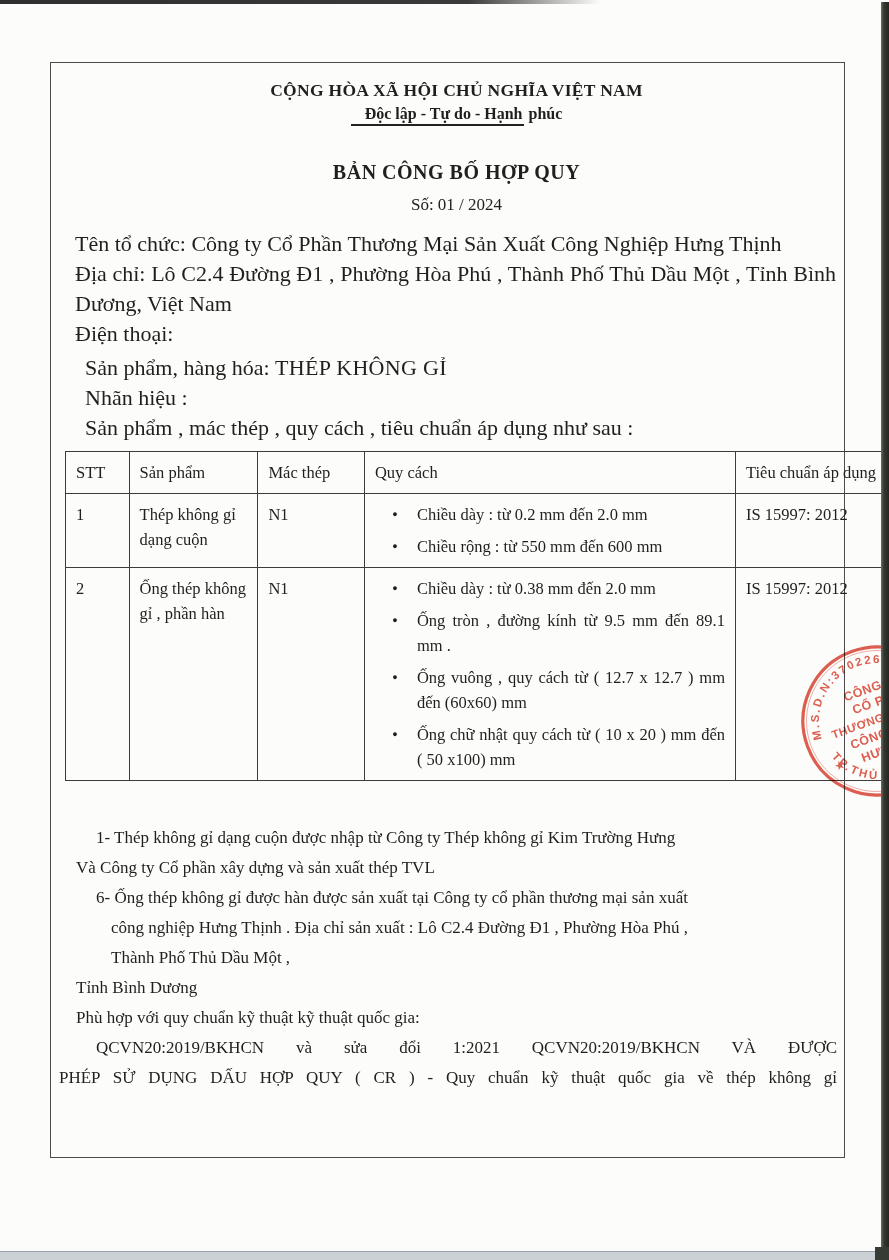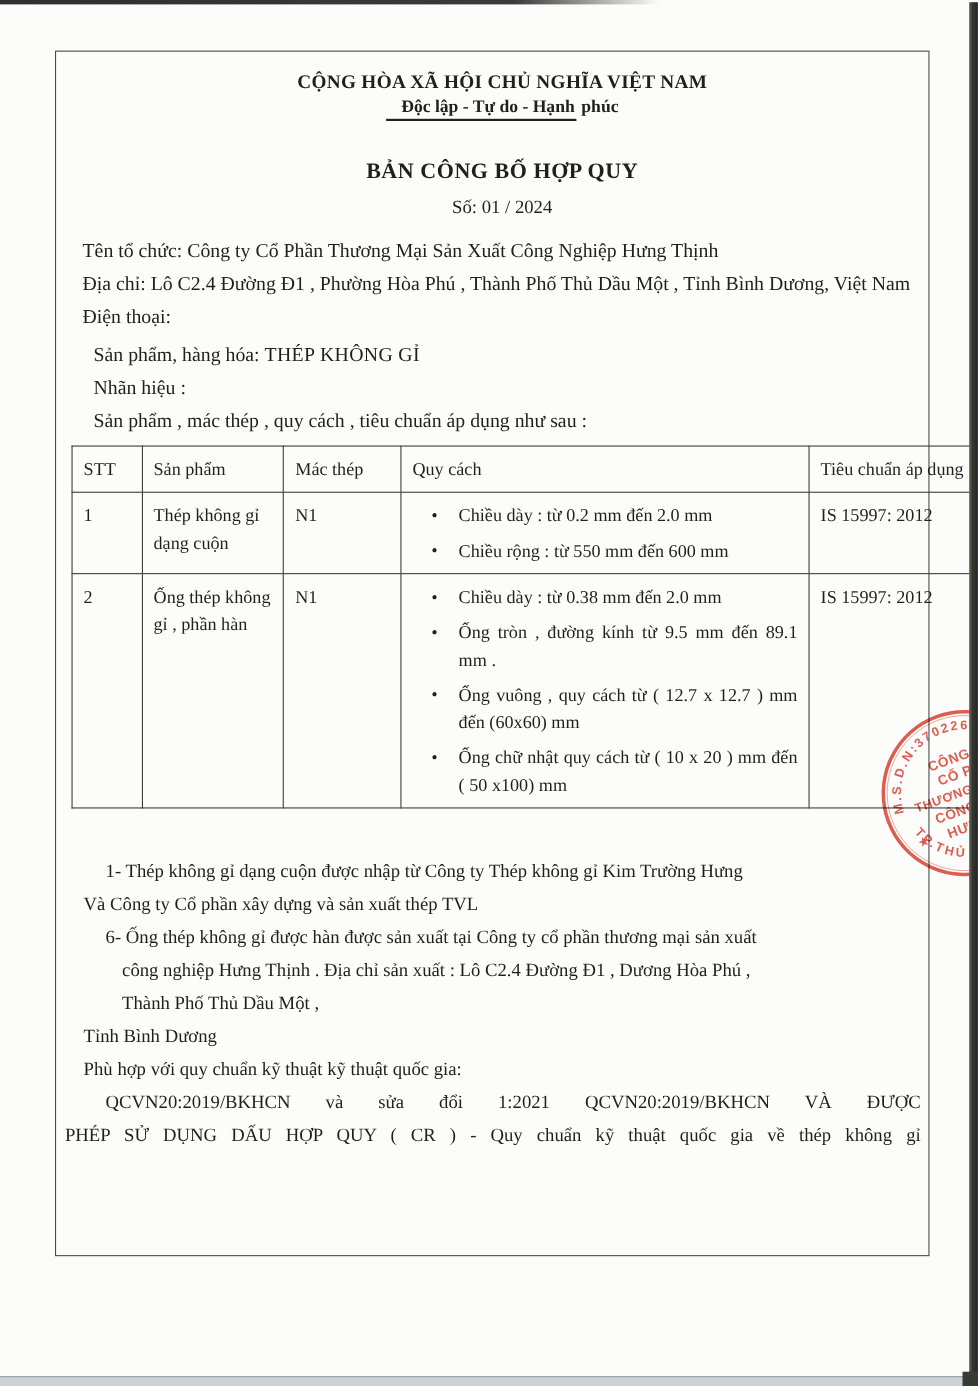--- a/index.html
+++ b/index.html
@@ -12,32 +12,32 @@
   
   .scan-strip-top{position:absolute;left:0;top:0;width:600px;height:4px;z-index:60;
     background:linear-gradient(to right,#2f2f2f 0,#3a3a3a 78%,rgba(58,58,58,0) 100%);}
   .scan-band-right{position:absolute;right:0;top:2px;width:8px;height:1258px;z-index:60;
     background:linear-gradient(to right,#6a6f66 0,#333830 35%,#23271f 100%);}
   .scan-band-bottom{position:absolute;left:0;bottom:0;width:889px;height:8px;z-index:59;
     background:#ccd1d6;border-top:1px solid #9aa0a8;}
   .scan-corner-br{position:absolute;right:0;bottom:0;width:14px;height:13px;background:#363b33;z-index:61;}
 
   
-  .frame{position:absolute;left:50px;top:46px;width:795px;height:1096px;
+  .frame{position:absolute;left:50px;top:62px;width:795px;height:1096px;
     border:1.6px solid #4b4b4b;box-sizing:border-box;background:transparent;z-index:10;}
   .inner{padding:8px 6px 0 24px;}
 
   .center{text-align:center;}
   .national{font-size:17.5px;font-weight:bold;line-height:22px;margin-top:8px;letter-spacing:.3px;}
   .motto{font-size:16px;font-weight:bold;line-height:22px;margin-top:2px;}
   .motto .ul{border-bottom:2px solid #222;padding:0 2px 2px 14px;margin-top:24px;}
   .doc-title{font-size:20px;font-weight:bold;line-height:26px;margin-top:34px;letter-spacing:.5px;}
   .doc-number{font-size:17px;line-height:24px;margin-top:8px;}
 
-  .bodytext{font-size:18px;line-height:30px;}
+  .bodytext{font-size:22px;line-height:30px;}
   .paras{margin-top:12px;}
   .p-just{text-align:justify;padding-right:2px;}
   .indent10{padding-left:10px;}
   b.prod{font-weight:normal;letter-spacing:.3px;}
 
   table.spec{border-collapse:collapse;width:860px;margin-left:-10px;margin-top:8px;
     font-size:16.5px;line-height:25px;table-layout:fixed;}
   table.spec th,table.spec td{border:1.2px solid #3c3c3c;vertical-align:top;padding:8px 10px;
     font-weight:normal;text-align:left;box-sizing:border-box;}
   col.c-stt{width:7.4%;} col.c-sp{width:15%;} col.c-mt{width:12.4%;} col.c-qc{width:43.2%;} col.c-tc{width:22%;}
@@ -139,21 +139,21 @@
         </td>
         <td>IS 15997: 2012</td>
       </tr>
     </tbody>
       </table>
 
     <div class="notes">
       <div class="nl ind21">1-  Thép không gỉ dạng cuộn được nhập từ Công ty Thép không gỉ Kim Trường Hưng</div>
       <div class="nl ind1">Và Công ty Cổ phần xây dựng và sản xuất thép TVL</div>
       <div class="nl ind21">6-  Ống thép không gỉ được hàn được sản xuất tại Công ty cổ phần thương mại sản xuất</div>
-      <div class="nl ind36">công nghiệp Hưng Thịnh . Địa chỉ sản xuất : Lô C2.4 Đường Đ1 , Dương Hòa Phú ,</div>
+      <div class="nl ind36">công nghiệp Hưng Thịnh . Địa chỉ sản xuất : Lô C2.4 Đường Đ1 , Phường Hòa Phú ,</div>
       <div class="nl ind36">Thành Phố Thủ Dầu Một ,</div>
       <div class="nl ind1">Tỉnh Bình Dương</div>
       <div class="nl ind1">Phù hợp với quy chuẩn kỹ thuật kỹ thuật quốc gia:</div>
       <div class="jline">QCVN20:2019/BKHCN và sửa đổi 1:2021 QCVN20:2019/BKHCN VÀ ĐƯỢC</div>
       <div class="jline2">PHÉP SỬ DỤNG DẤU HỢP QUY ( CR ) -  Quy chuẩn kỹ thuật quốc gia về thép không gỉ</div>
     </div>
 
   </div>
 </div>
 

